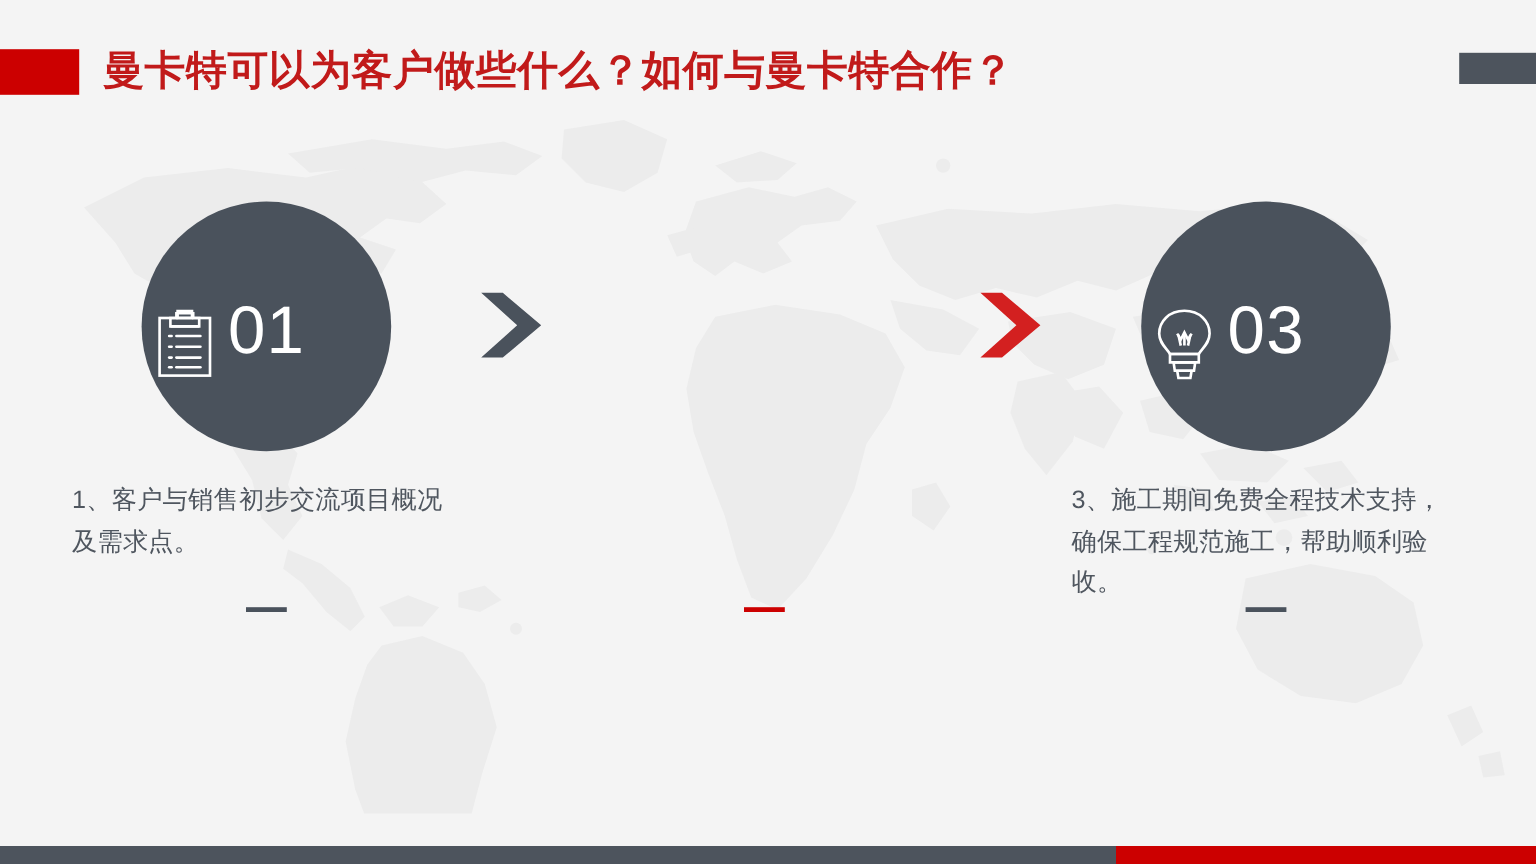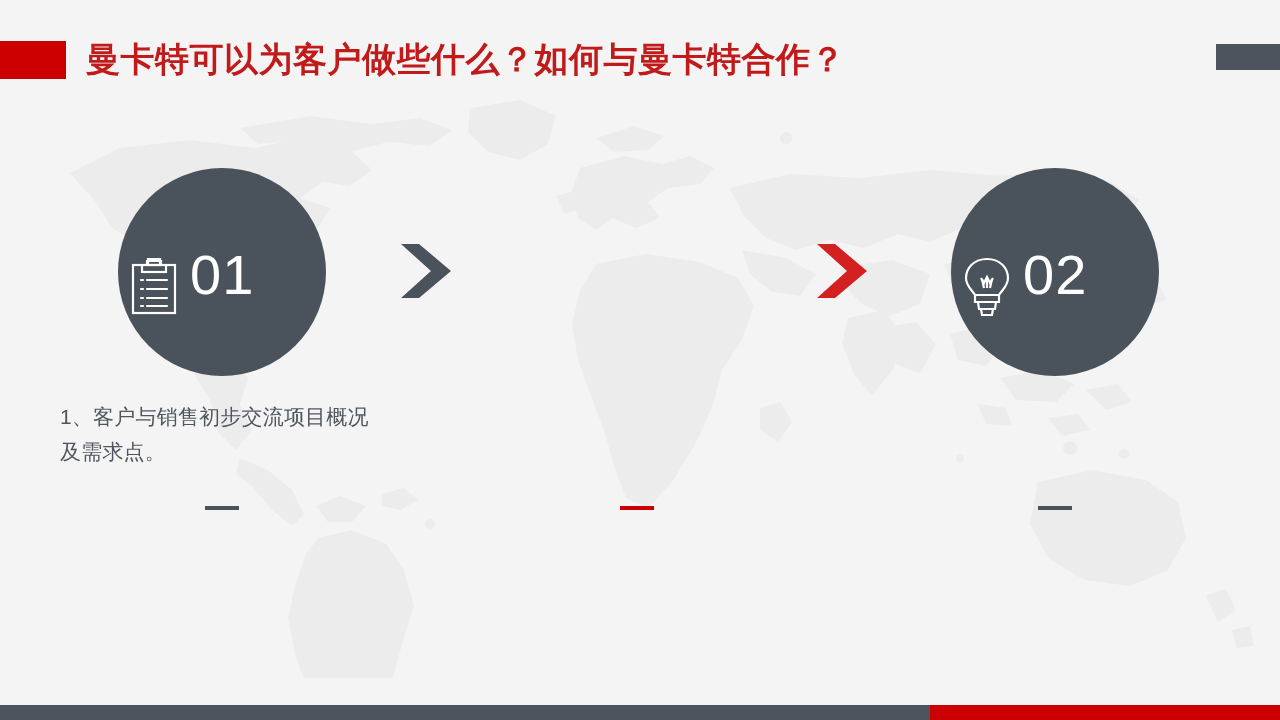--- a/index.html
+++ b/index.html
@@ -275,25 +275,26 @@
       <div class="circle-icon">
         <svg width="50" height="62" viewBox="0 0 50 62" fill="none" stroke="#ffffff" stroke-width="2.2">
           <path d="M25 2 C12 2 4 11 4 21 C4 29 10 33 13 38 L37 38 C40 33 46 29 46 21 C46 11 38 2 25 2 Z"></path>
           <path d="M13 38 L37 38 L37 45 L13 45 Z"></path>
           <path d="M16 45 L34 45 L33 52 L17 52 Z"></path>
           <path d="M19 52 L31 52 L30 58 L20 58 Z"></path>
           <path d="M20 22 L22 31 M25 21 L25 31 M30 22 L28 31"></path>
           <path d="M19 21 L22 26 L25 20 L28 26 L31 21"></path>
         </svg>
       </div>
-      <div class="circle-num">02</div>
+      <div class="circle-num">03</div>
     </div>
   </div>
 
   <div class="desc" id="desc-1">1、客户与销售初步交流项目概况及需求点。</div>
+  <div class="desc" id="desc-3">3、施工期间免费全程技术支持，确保工程规范施工，帮助顺利验收。</div>
 
   <div class="dash" id="dash-1"></div>
   <div class="dash" id="dash-2"></div>
   <div class="dash" id="dash-3"></div>
 
   <div id="bottom-bar">
     <div id="bottom-dark"></div>
     <div id="bottom-red"></div>
   </div>
 

